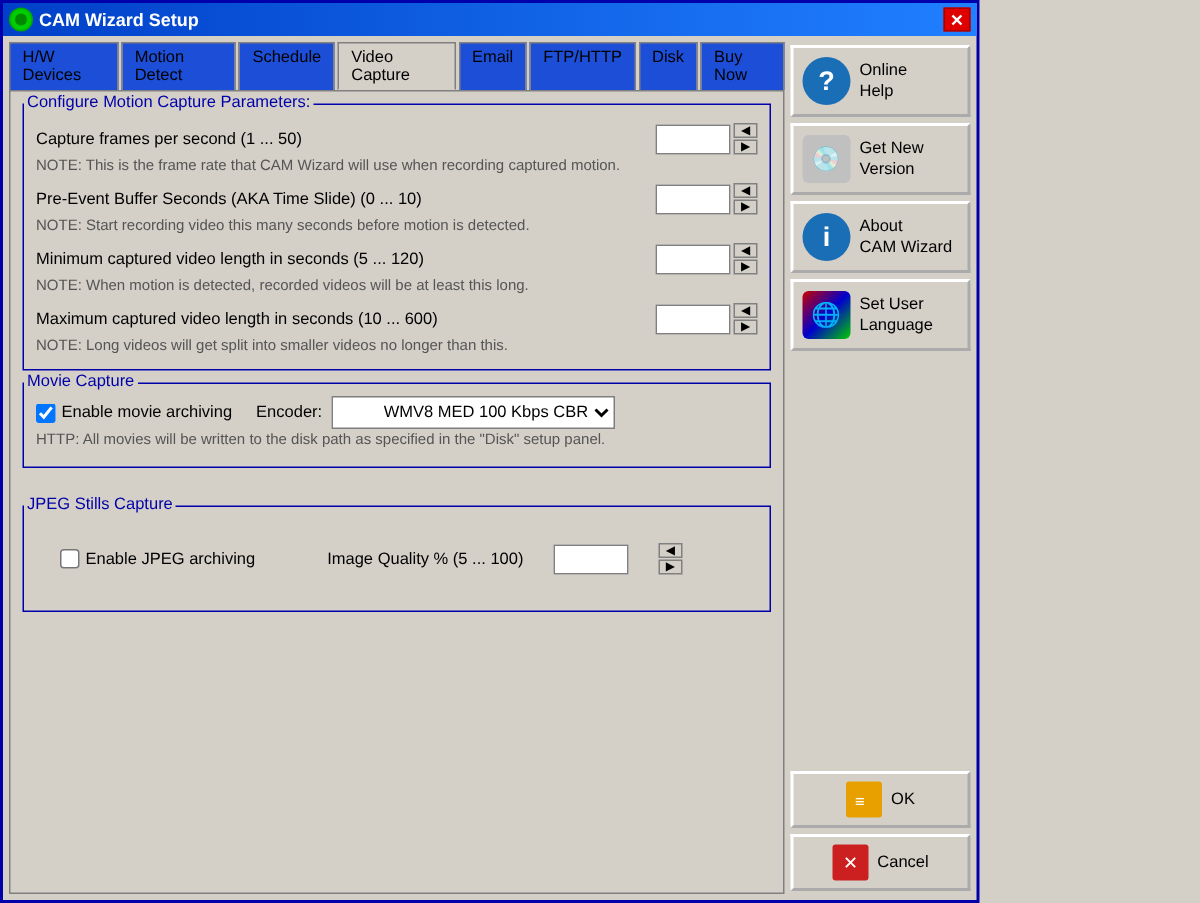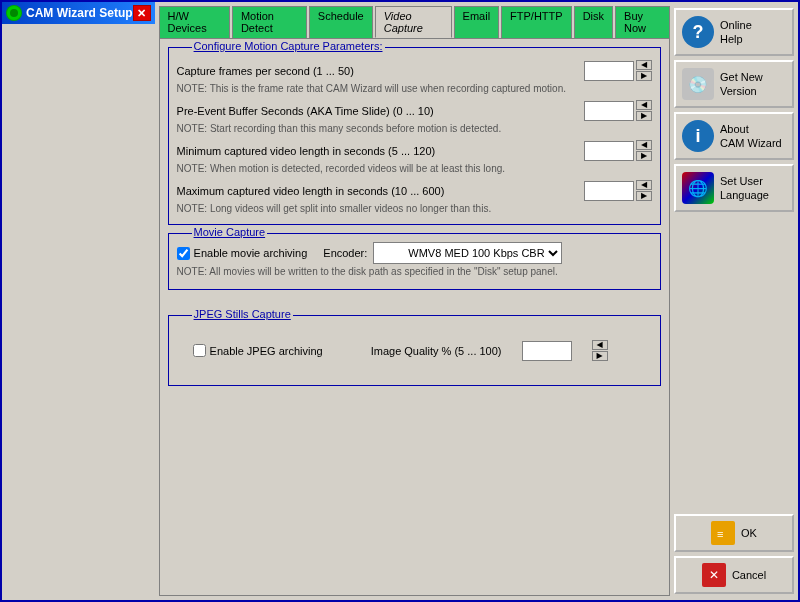--- a/index.html
+++ b/index.html
@@ -6,26 +6,27 @@
     body {
       font-family: Tahoma, Arial, sans-serif;
       font-size: 11px;
       background: #d4d0c8;
       display: flex;
       align-items: flex-start;
       justify-content: flex-start;
     }
 
     .window {
-      width: 800px;
+      width: 653px;
       min-height: 602px;
       background: #d4d0c8;
       border: 2px solid #0000aa;
       border-top: 2px solid #0000aa;
       display: flex;
+      flex-direction: column;
     }
 
     .title-bar {
       background: linear-gradient(to right, #0040c8, #2080ff);
       color: white;
       display: flex;
       align-items: center;
       padding: 3px 4px;
       height: 22px;
     }
@@ -73,60 +74,58 @@
     }
 
     .tab-bar {
       display: flex;
       gap: 2px;
       margin-bottom: 0;
     }
 
     .tab {
       padding: 3px 8px;
-      background: #22c55e;
+      background: #1d4ed8;
       border: 1px solid #808080;
       border-bottom: none;
       cursor: pointer;
       font-size: 11px;
       color: #000;
     }
 
     .tab.active {
       background: #d4d0c8;
       border-bottom: 1px solid #d4d0c8;
       font-weight: normal;
       z-index: 1;
       position: relative;
-      font-style: italic;
     }
 
     .tab-content {
       background: #d4d0c8;
       border: 1px solid #808080;
       padding: 8px;
       flex: 1;
     }
 
     .section {
       border: 1px solid #0000aa;
       padding: 6px 8px;
       margin-bottom: 8px;
       position: relative;
     }
 
     .section-title {
       position: absolute;
       top: -8px;
-      left: 23px;
+      left: 0;
       background: #d4d0c8;
       padding: 0 2px;
       color: #0000aa;
       font-size: 11px;
-      text-decoration: underline;
     }
 
     .param-row {
       display: flex;
       align-items: center;
       margin-bottom: 2px;
       margin-top: 6px;
     }
 
     .param-label {
@@ -412,21 +411,21 @@
           <div class="param-row">
             <span class="param-label">Pre-Event Buffer Seconds (AKA Time Slide) (0 ... 10)</span>
             <div class="param-control">
               <input type="text" class="param-input" style="">
               <div class="spin-btn">
                 <button>◀</button>
                 <button>▶</button>
               </div>
             </div>
           </div>
-          <div class="note-text">NOTE: Start recording than this many seconds before motion is detected.</div>
+          <div class="note-text">NOTE: Start recording video this many seconds before motion is detected.</div>
 
           <div class="param-row">
             <span class="param-label">Minimum captured video length in seconds (5 ... 120)</span>
             <div class="param-control">
               <input type="text" class="param-input" style="">
               <div class="spin-btn">
                 <button>◀</button>
                 <button>▶</button>
               </div>
             </div>
@@ -455,21 +454,21 @@
             </label>
             <div class="encoder-row">
               <span>Encoder:</span>
               <select>
                 <option>WMV8 MED  100 Kbps CBR</option>
                 <option>WMV8 HI  200 Kbps CBR</option>
                 <option>WMV8 LO  50 Kbps CBR</option>
               </select>
             </div>
           </div>
-          <div class="note-text">NOTE: All movies will be written to the disk path as specified in the "Disk" setup panel.</div>
+          <div class="note-text">HTTP: All movies will be written to the disk path as specified in the "Disk" setup panel.</div>
         </div>
 
         <div class="jpeg-section">
           <span class="section-title">JPEG Stills Capture</span>
           <div class="jpeg-rows">
             <div class="jpeg-row">
               <label class="checkbox-label">
                 <input type="checkbox" style="">
                 <span>Enable JPEG archiving</span>
               </label>

